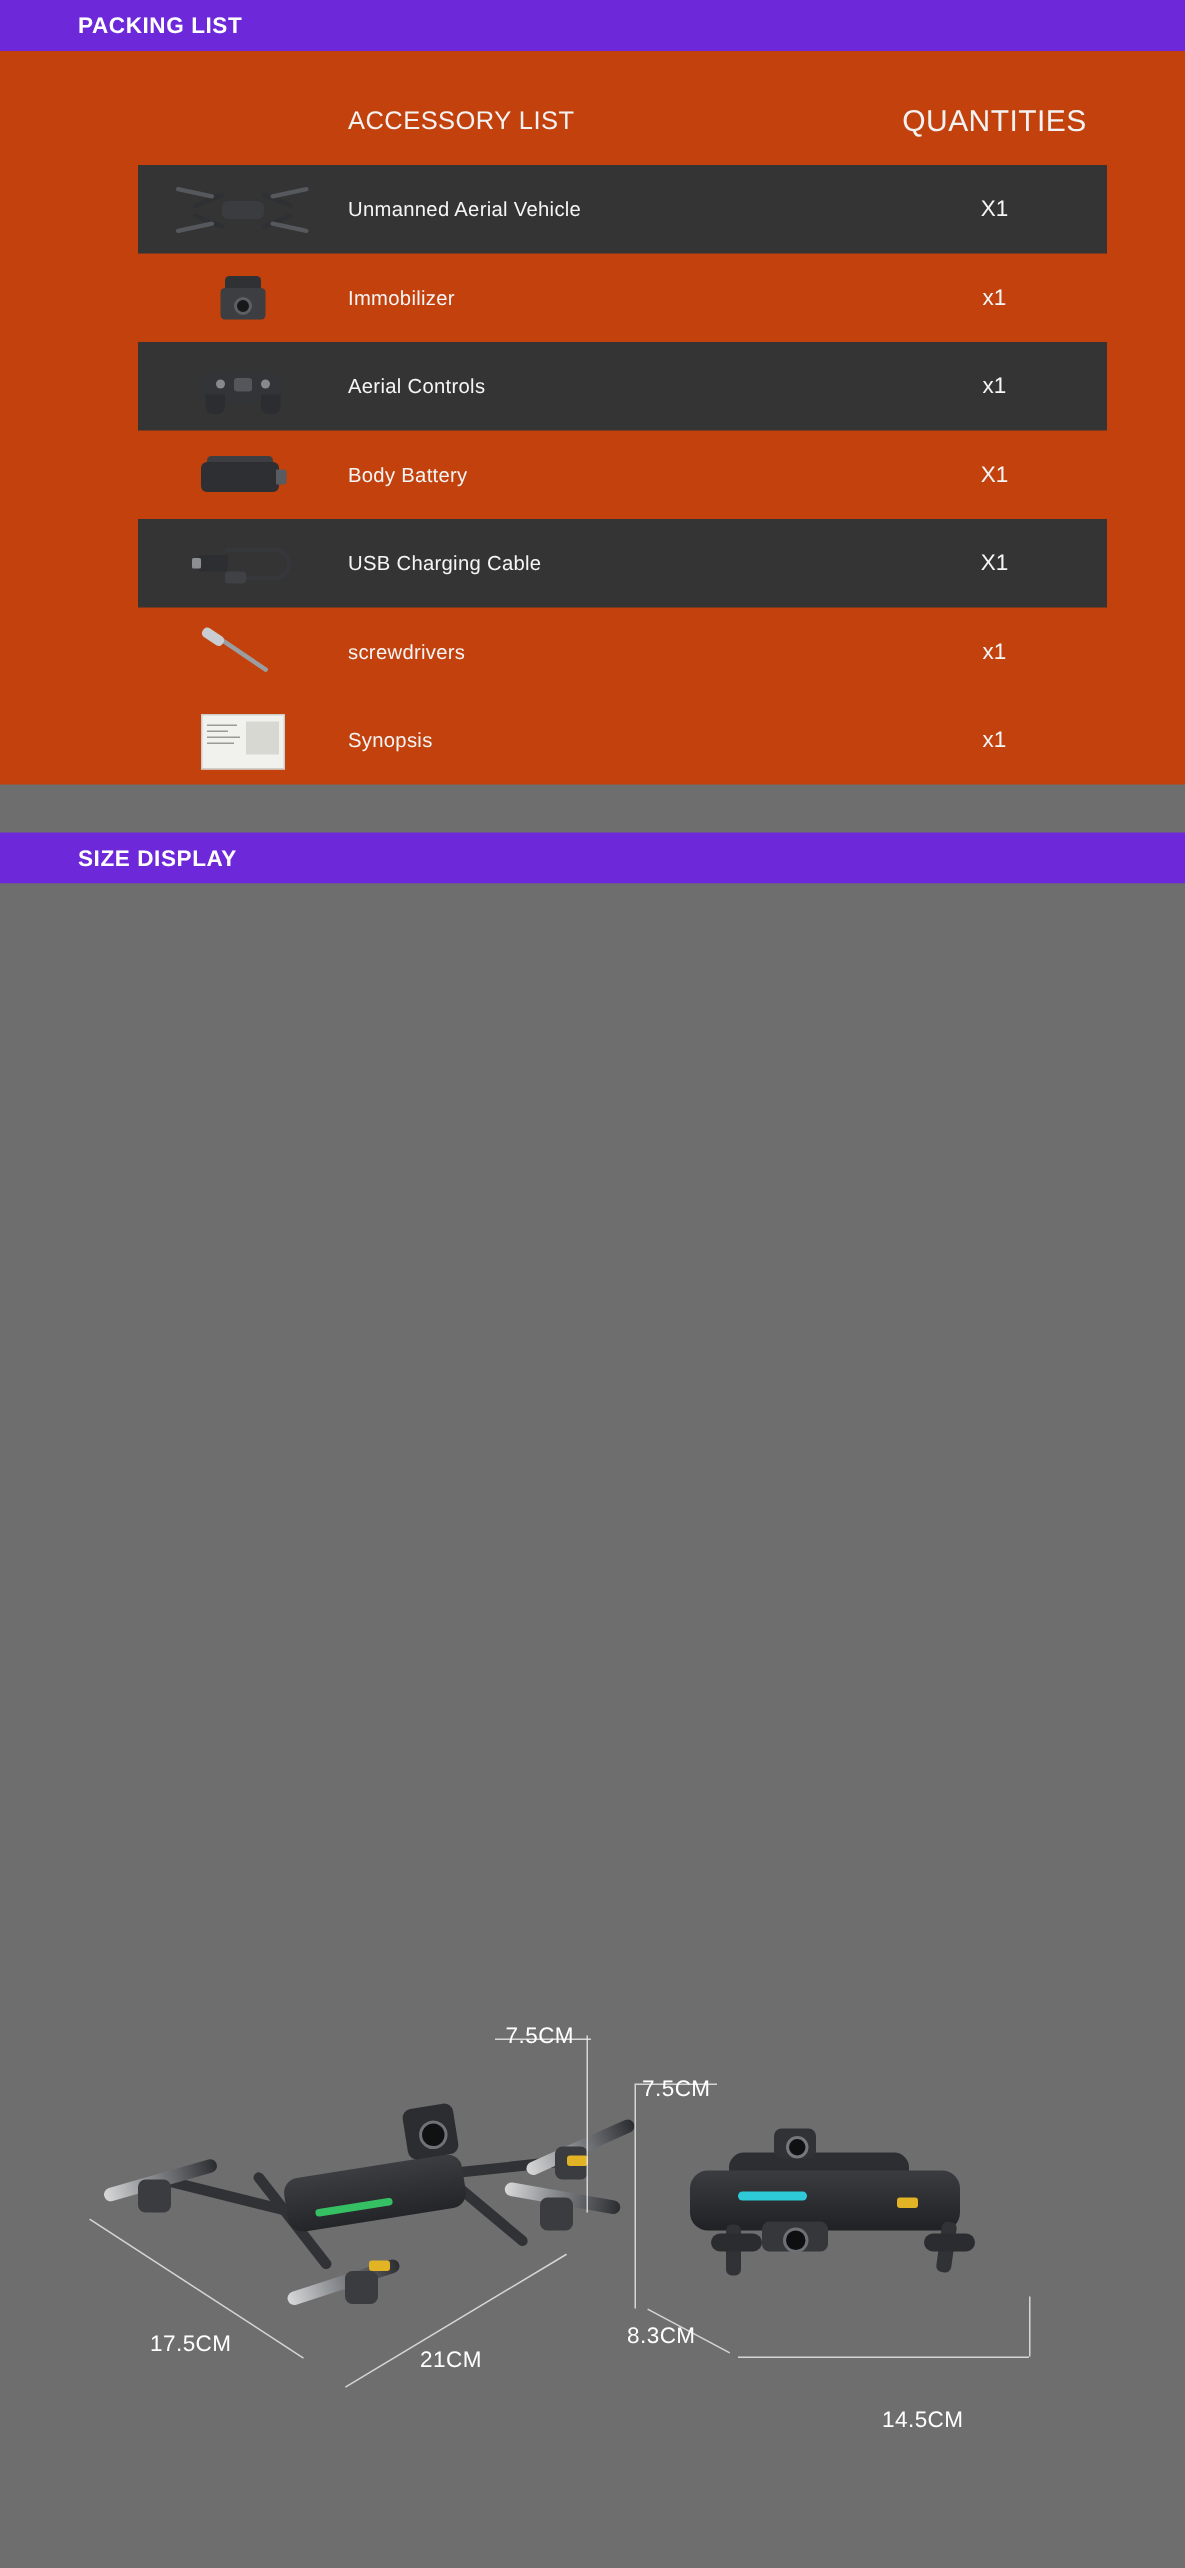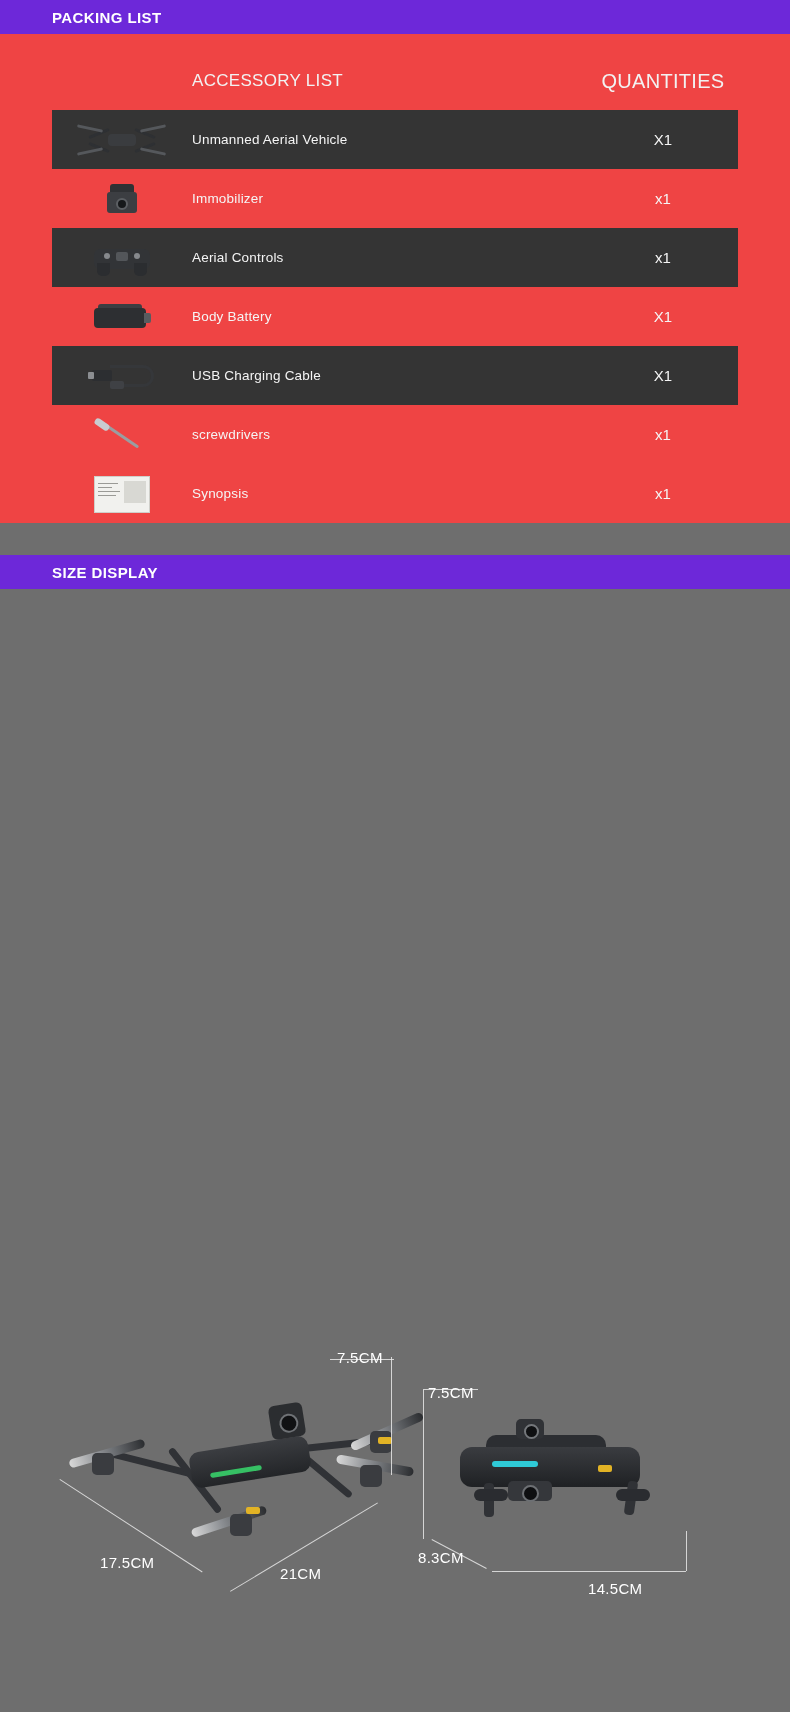--- a/index.html
+++ b/index.html
@@ -23,21 +23,21 @@
   }
   .section-bar .title {
     font-size: 15px;
     font-weight: bold;
     letter-spacing: 0.4px;
     color: #ffffff;
     padding-left: 52px;
   }
 
   
-  .packing-wrap { background: #ef4444; padding-top: 26px; }
+  .packing-wrap { background: #c2410c; padding-top: 26px; padding-left: 40px; }
   .packing-head {
     display: flex;
     align-items: center;
     padding: 0 52px 0 52px;
     height: 42px;
   }
   .packing-head .h-img { width: 140px; }
   .packing-head .h-name {
     flex: 1;
     font-size: 17px;
@@ -489,16 +489,16 @@
     </div>
 
     <div class="guide" style="left:424px; top:800px; width:150px; transform:rotate(90deg);"></div>
     <div class="guide" style="left:424px; top:800px; width:54px;"></div>
     <div class="guide" style="left:432px; top:950px; width:62px; transform:rotate(28deg);"></div>
     <div class="guide" style="left:492px; top:982px; width:194px;"></div>
     <div class="guide" style="left:686px; top:982px; width:40px; transform:rotate(-90deg);"></div>
 
     <div class="dim-label" style="left:428px; top:795px;">7.5CM</div>
     <div class="dim-label" style="left:418px; top:960px;">8.3CM</div>
-    <div class="dim-label" style="left:588px; top:991px;">14.5CM</div>
+    <div class="dim-label" style="left:588px; top:1016px;">14.5CM</div>
 
   </div>
 </div>
 
 </body></html>

